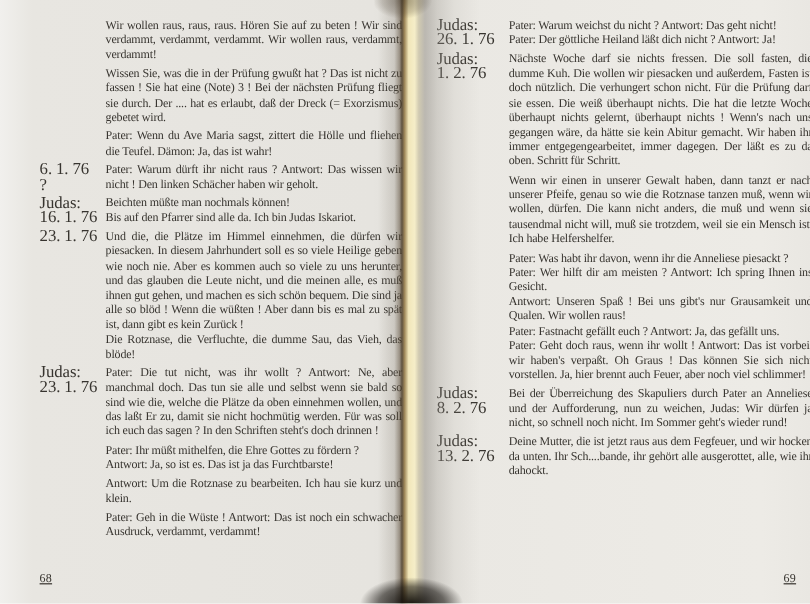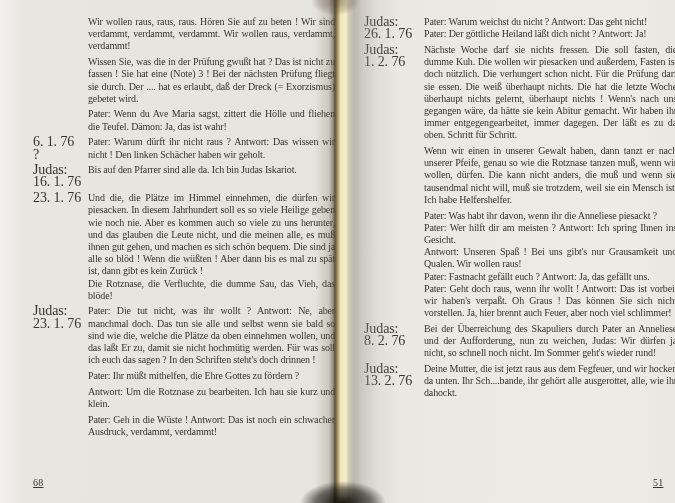--- a/index.html
+++ b/index.html
@@ -84,20 +84,21 @@
           <div class="entry-body">
             <div class="para">Pater: Warum dürft ihr nicht raus ? Antwort: Das wissen wir nicht ! Den linken Schächer haben wir geholt.</div>
           </div>
         </div>
         <div class="entry">
           <div class="entry-margin">
             <div>Judas:</div>
             <div>16. 1. 76</div>
           </div>
           <div class="entry-body">
+            <div class="para">Beichten müßte man nochmals können!</div>
             <div class="para">Bis auf den Pfarrer sind alle da. Ich bin Judas Iskariot.</div>
           </div>
         </div>
         <div class="entry">
           <div class="entry-margin">
             <div>23. 1. 76</div>
           </div>
           <div class="entry-body">
             <div class="para">Und die, die Plätze im Himmel einnehmen, die dürfen wir piesacken. In diesem Jahrhundert soll es so viele Heilige geben wie noch nie. Aber es kommen auch so viele zu uns herunter, und das glauben die Leute nicht, und die meinen alle, es muß ihnen gut gehen, und machen es sich schön bequem. Die sind ja alle so blöd ! Wenn die wüßten ! Aber dann bis es mal zu spät ist, dann gibt es kein Zurück !</div>
             <div class="para">Die Rotznase, die Verfluchte, die dumme Sau, das Vieh, das blöde!</div>
@@ -109,20 +110,21 @@
             <div>23. 1. 76</div>
           </div>
           <div class="entry-body">
             <div class="para">Pater: Die tut nicht, was ihr wollt ? Antwort: Ne, aber manchmal doch. Das tun sie alle und selbst wenn sie bald so sind wie die, welche die Plätze da oben einnehmen wollen, und das laßt Er zu, damit sie nicht hochmütig werden. Für was soll ich euch das sagen ? In den Schriften steht's doch drinnen !</div>
           </div>
         </div>
         <div class="entry">
           <div class="entry-margin"></div>
           <div class="entry-body">
             <div class="para">Pater: Ihr müßt mithelfen, die Ehre Gottes zu fördern ?</div>
+            <div class="para">Antwort: Ja, so ist es. Das ist ja das Furchtbarste!</div>
           </div>
         </div>
         <div class="entry">
           <div class="entry-margin"></div>
           <div class="entry-body">
             <div class="para">Antwort: Um die Rotznase zu bearbeiten. Ich hau sie kurz und klein.</div>
           </div>
         </div>
         <div class="entry">
           <div class="entry-margin"></div>
@@ -183,20 +185,20 @@
         <div class="entry">
           <div class="entry-margin">
             <div>Judas:</div>
             <div>13. 2. 76</div>
           </div>
           <div class="entry-body">
             <div class="para">Deine Mutter, die ist jetzt raus aus dem Fegfeuer, und wir hocken da unten. Ihr Sch....bande, ihr gehört alle ausgerottet, alle, wie ihr dahockt.</div>
           </div>
         </div>
       </div>
-    <div class="page-num page-num-right">51</div>
+    <div class="page-num page-num-right">69</div>
   </div>
 
   <div class="gutter"></div>
   <div class="gutter-top-shadow"></div>
   <div class="gutter-bottom-shadow"></div>
 
 </div>
 
 </body></html>

